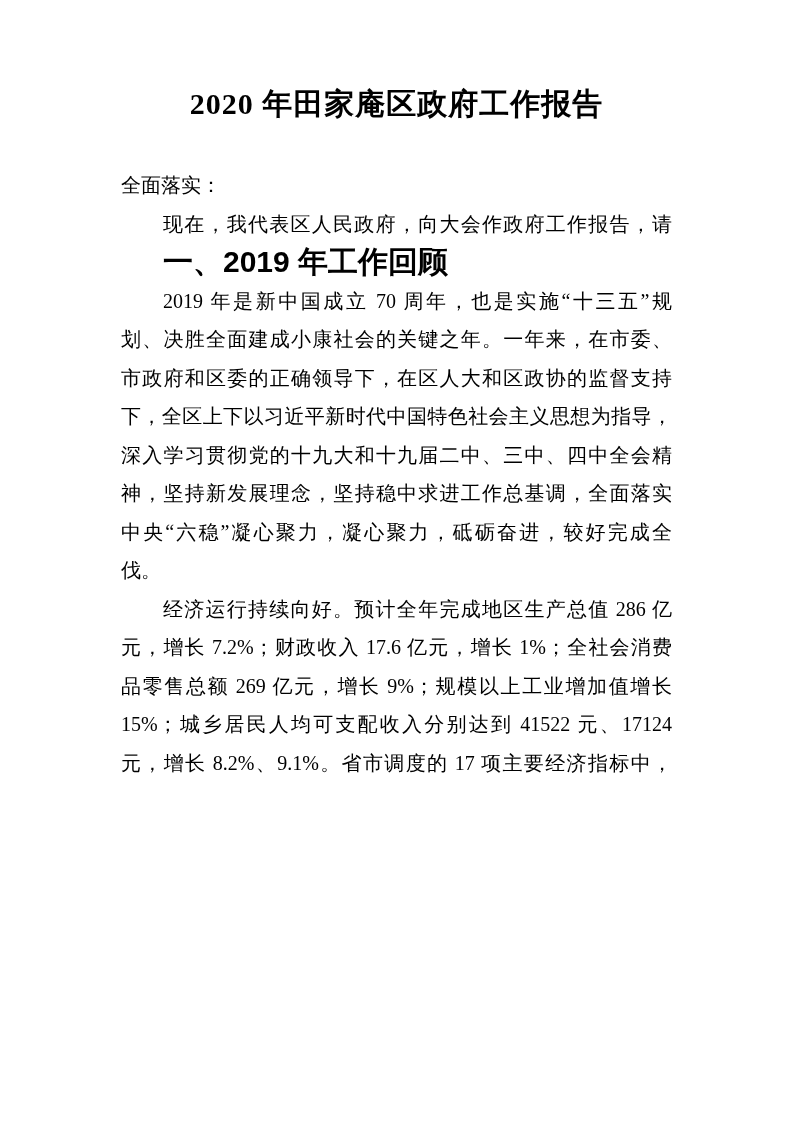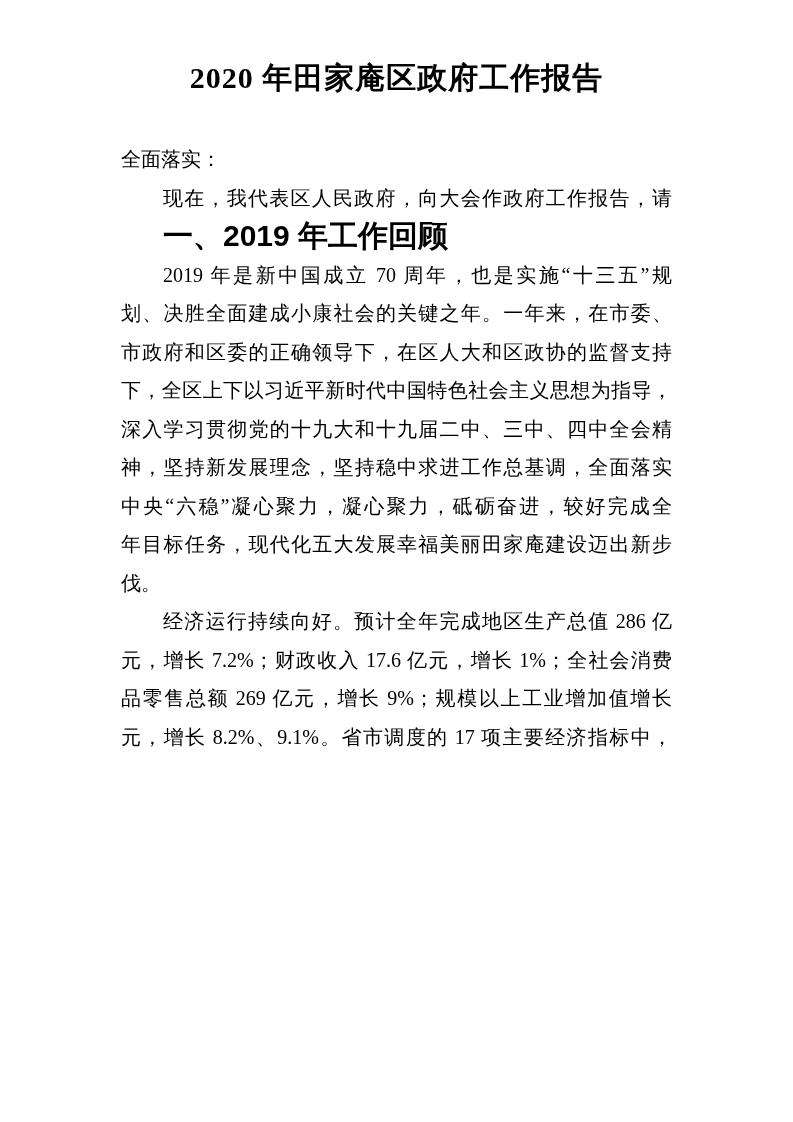--- a/index.html
+++ b/index.html
@@ -8,21 +8,21 @@
     background: #ffffff;
   }
   .page {
     position: relative;
     width: 793px;
     height: 1122px;
     margin: 0;
     background: #ffffff;
     color: #000000;
     box-sizing: border-box;
-    padding: 58px 121px 0 121px;
+    padding: 84px 121px 0 121px;
     overflow: hidden;
     font-family: "Liberation Serif", "DejaVu Serif", serif;
   }
   .doc-title {
     font-size: 30px;
     line-height: 40px;
     font-weight: 700;
     text-align: center;
     letter-spacing: 1px;
   }
@@ -66,20 +66,20 @@
       <div class="line">全面落实：</div>
       <div class="line indent j">现在，我代表区人民政府，向大会作政府工作报告，请</div>
       <div class="line heading indent">一、2019 年工作回顾</div>
       <div class="line indent j">2019 年是新中国成立 70 周年，也是实施“十三五”规</div>
       <div class="line j">划、决胜全面建成小康社会的关键之年。一年来，在市委、</div>
       <div class="line j">市政府和区委的正确领导下，在区人大和区政协的监督支持</div>
       <div class="line j">下，全区上下以习近平新时代中国特色社会主义思想为指导，</div>
       <div class="line j">深入学习贯彻党的十九大和十九届二中、三中、四中全会精</div>
       <div class="line j">神，坚持新发展理念，坚持稳中求进工作总基调，全面落实</div>
       <div class="line j">中央“六稳”凝心聚力，凝心聚力，砥砺奋进，较好完成全</div>
-      <div class="line j">年目标任务，现代化五大发展幸福美丽田家庵建设迈出新步</div>
       <div class="line">伐。</div>
       <div class="line indent j">经济运行持续向好。预计全年完成地区生产总值 286 亿</div>
       <div class="line j">元，增长 7.2%；财政收入 17.6 亿元，增长 1%；全社会消费</div>
       <div class="line j">品零售总额 269 亿元，增长 9%；规模以上工业增加值增长</div>
+      <div class="line j">15%；城乡居民人均可支配收入分别达到 41522 元、17124</div>
       <div class="line j">元，增长 8.2%、9.1%。省市调度的 17 项主要经济指标中，</div>
     </div>
 </div>
 
 </body></html>

